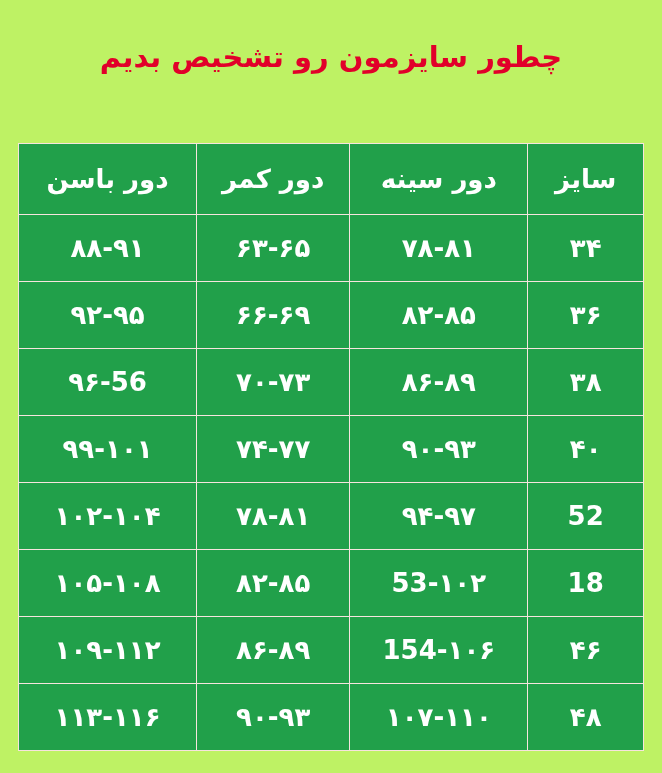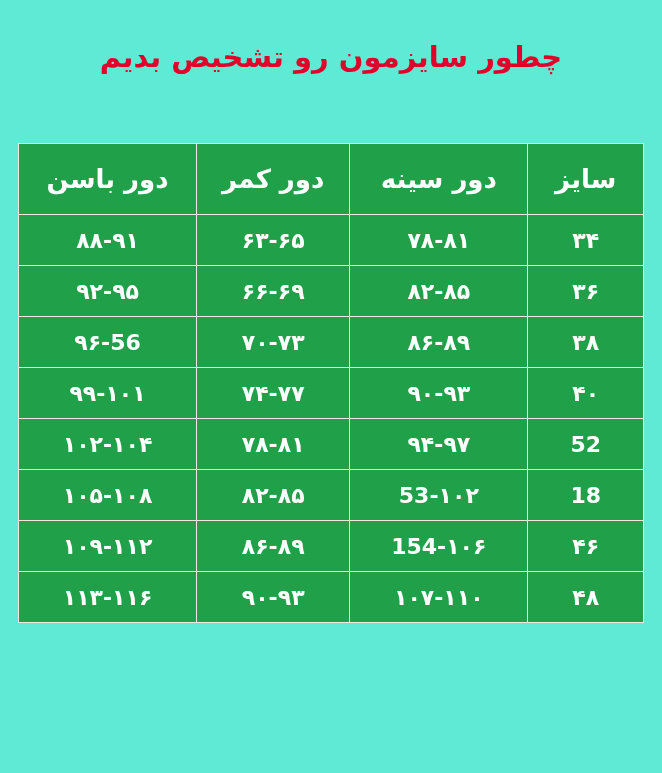--- a/index.html
+++ b/index.html
@@ -11,21 +11,21 @@
     height: 773px;
     background: #f7e4de;
     font-family: "DejaVu Sans", "Liberation Sans", sans-serif;
     overflow: hidden;
   }
   .page {
     width: 662px;
     height: 773px;
     position: relative;
     box-sizing: border-box;
-    background: #5eead4;
+    background: #bef264;
   }
   .title {
     text-align: center;
     color: #e1002a;
     font-size: 29px;
     font-weight: bold;
     line-height: 1.45;
     padding: 36px 60px 0 60px;
     box-sizing: border-box;
     direction: rtl;
@@ -42,23 +42,23 @@
     border-collapse: collapse;
     background: #21a04a;
     direction: rtl;
     table-layout: fixed;
   }
   table.size-table th,
   table.size-table td {
     border: 1px solid #f7e4de;
     color: #ffffff;
     text-align: center;
-    font-size: 22px;
+    font-size: 26px;
     font-weight: bold;
-    height: 51px;
+    height: 67px;
     padding: 0;
     vertical-align: middle;
     box-sizing: border-box;
   }
   table.size-table thead th {
     height: 71px;
     font-size: 26px;
   }
   table.size-table col.c0 { width: 18.5%; }
   table.size-table col.c1 { width: 28.5%; }

